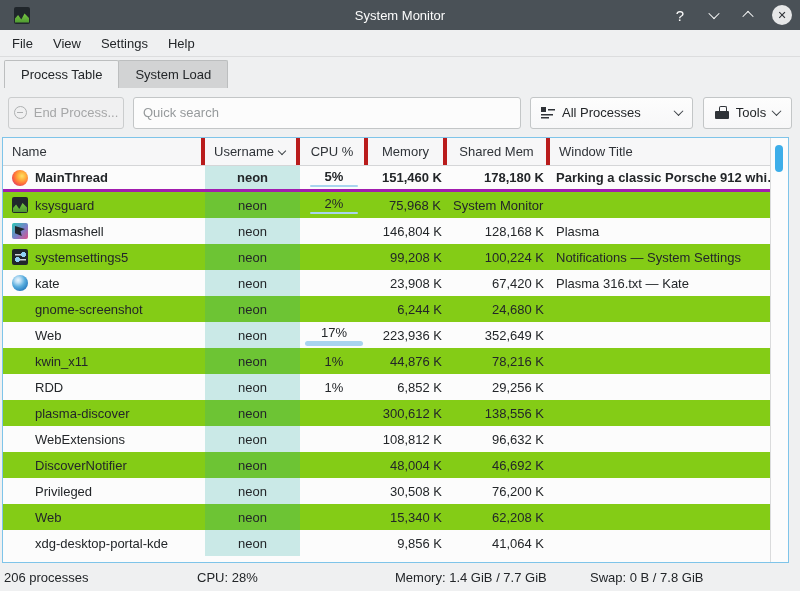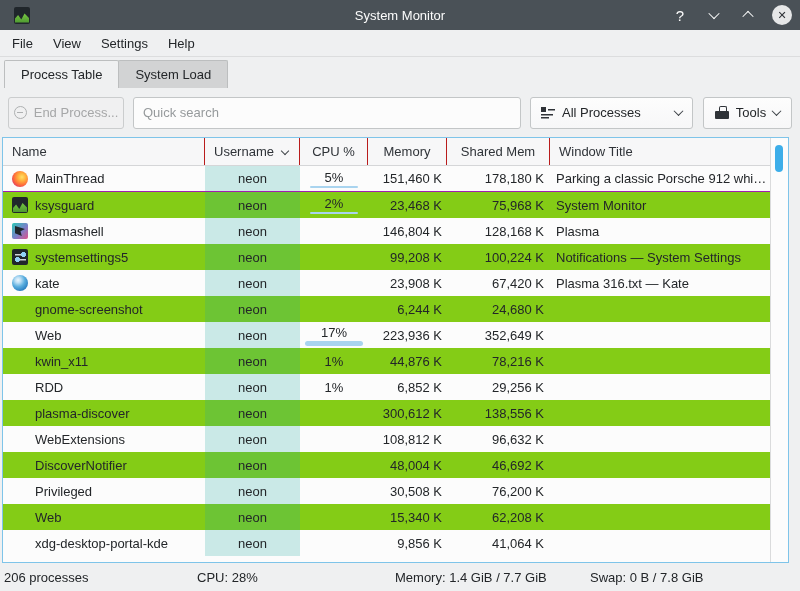--- a/index.html
+++ b/index.html
@@ -55,30 +55,30 @@
     background-position:0 1px, 7px 3px, 0 8.5px, 0 11.5px;
     background-repeat:no-repeat; }
   .toolbox-icon { width:14px; height:13px; position:relative; flex:0 0 14px; }
   .toolbox-icon::before { content:""; position:absolute; top:0; left:4px; width:6px; height:5px; border:1.5px solid #2f3338; border-bottom:none; border-radius:2px 2px 0 0; }
   .toolbox-icon::after { content:""; position:absolute; bottom:0; left:0; right:0; height:8px; background:#2f3338; border-radius:1px; }
 
   
   .table-wrap { margin-left:2px; width:787px; height:426px; border:1px solid #7ec4e9; background:#fcfcfc; position:relative; overflow:hidden; }
   .grid { display:grid; grid-template-columns:202px 95px 68px 79px 103px 1fr; }
   .thead { width:767px; height:28px; background:#f7f7f8; border-bottom:1px solid #d5d6d8; }
-  .th { display:flex; align-items:center; border-right:1px solid #b91c1c; padding:0 6px; color:#2f3338; position:relative; }
+  .th { display:flex; align-items:center; border-right:4px solid #b91c1c; padding:0 6px; color:#2f3338; position:relative; }
   .th.left { justify-content:flex-start; padding-left:9px; }
   .th.center { justify-content:center; }
   .th.last { border-right:none; }
   .sort-chev { width:6px; height:6px; border-right:1.4px solid #41464b; border-bottom:1.4px solid #41464b; transform:rotate(45deg); position:absolute; right:11px; top:10px; }
 
   .tbody { width:767px; }
   .row { height:26px; background:#fcfcfc; }
   .row.alt { background:#84cc16; }
-  .row.current { border-bottom:1px solid #a21caf; }
+  .row.current { border-bottom:3px solid #a21caf;font-weight:bold; }
   .cell { display:flex; align-items:center; overflow:hidden; }
   .cell-name { padding-left:9px; gap:7px; }
   .icon { width:16px; height:16px; flex:0 0 16px; position:relative; }
   .icon.no-icon { visibility:hidden; }
   .cell-user { justify-content:center; background:rgba(28,169,160,0.22); }
   .cell-cpu { flex-direction:column; justify-content:center; align-items:center; gap:1px; }
   .cpu-bar { background:#a9d4ef; border-radius:2.5px; }
   .cell-memory { justify-content:flex-end; padding-right:5px; }
   .cell-shared { justify-content:flex-end; padding-right:6px; }
   .cell-title { padding-left:6px; white-space:nowrap; }
@@ -190,21 +190,20 @@
   <div class="row grid alt">
     <span class="cell cell-name">
       <span class="icon ksysguard-icon"></span>
       <span class="name-text">ksysguard</span>
     </span>
     <span class="cell cell-user">neon</span>
     <span class="cell cell-cpu">
       <span class="cpu-text">2%</span>
       <span class="cpu-bar" style="width: 48px; height: 2px;"></span>
     </span>
-    <span class="cell cell-memory">23,468 K</span>
     <span class="cell cell-shared">75,968 K</span>
     <span class="cell cell-title">System Monitor</span>
   </div>
 
   <div class="row grid">
     <span class="cell cell-name">
       <span class="icon plasma-icon"></span>
       <span class="name-text">plasmashell</span>
     </span>
     <span class="cell cell-user">neon</span>

